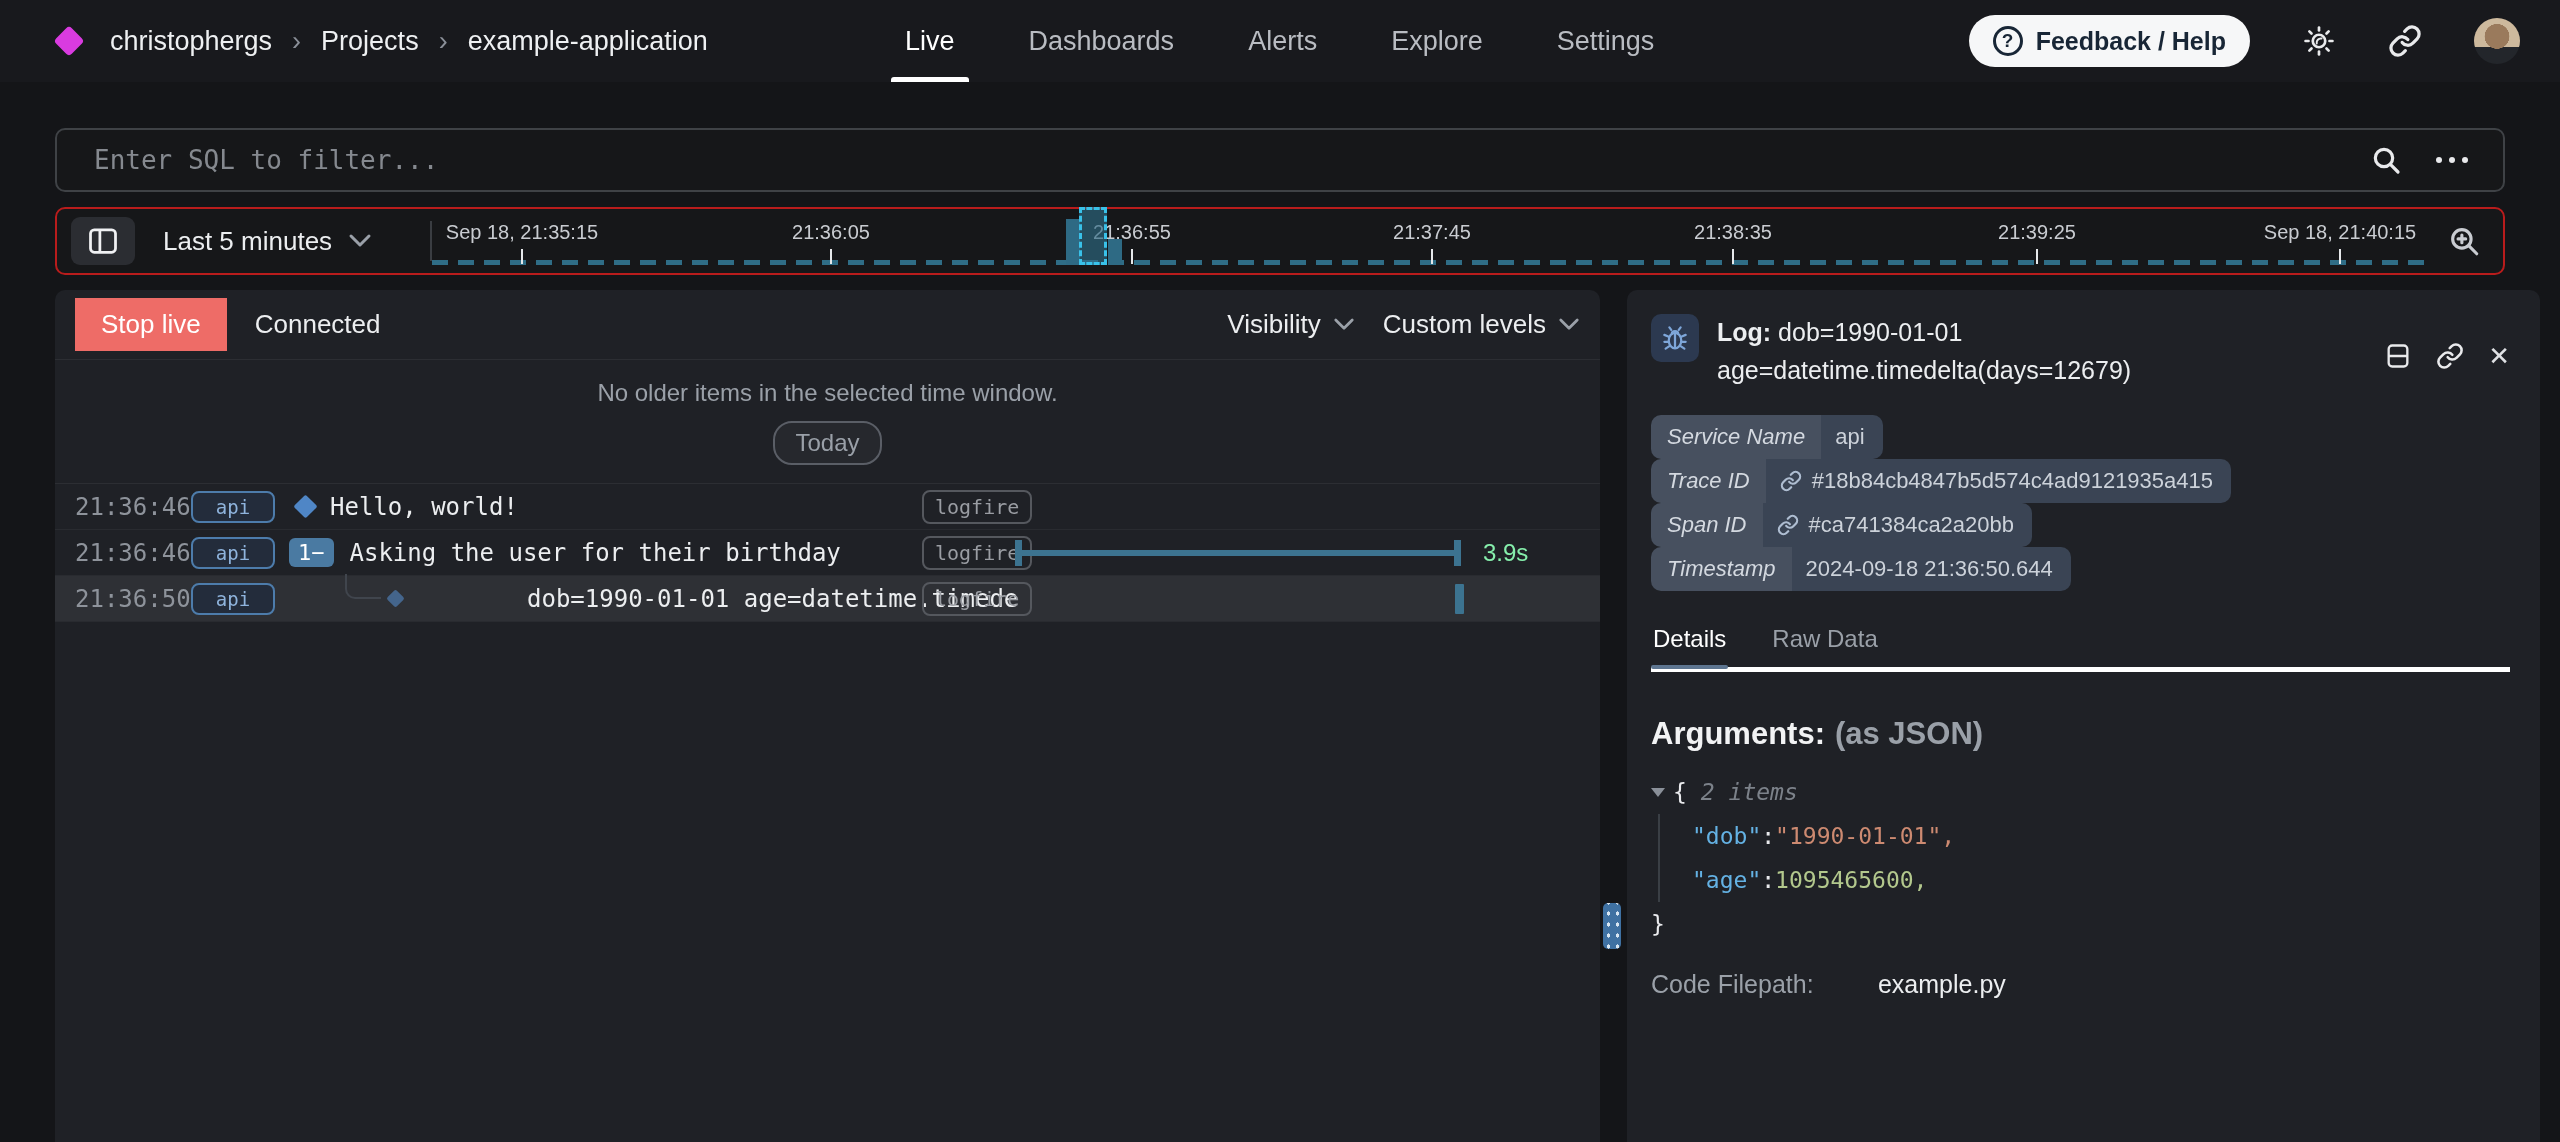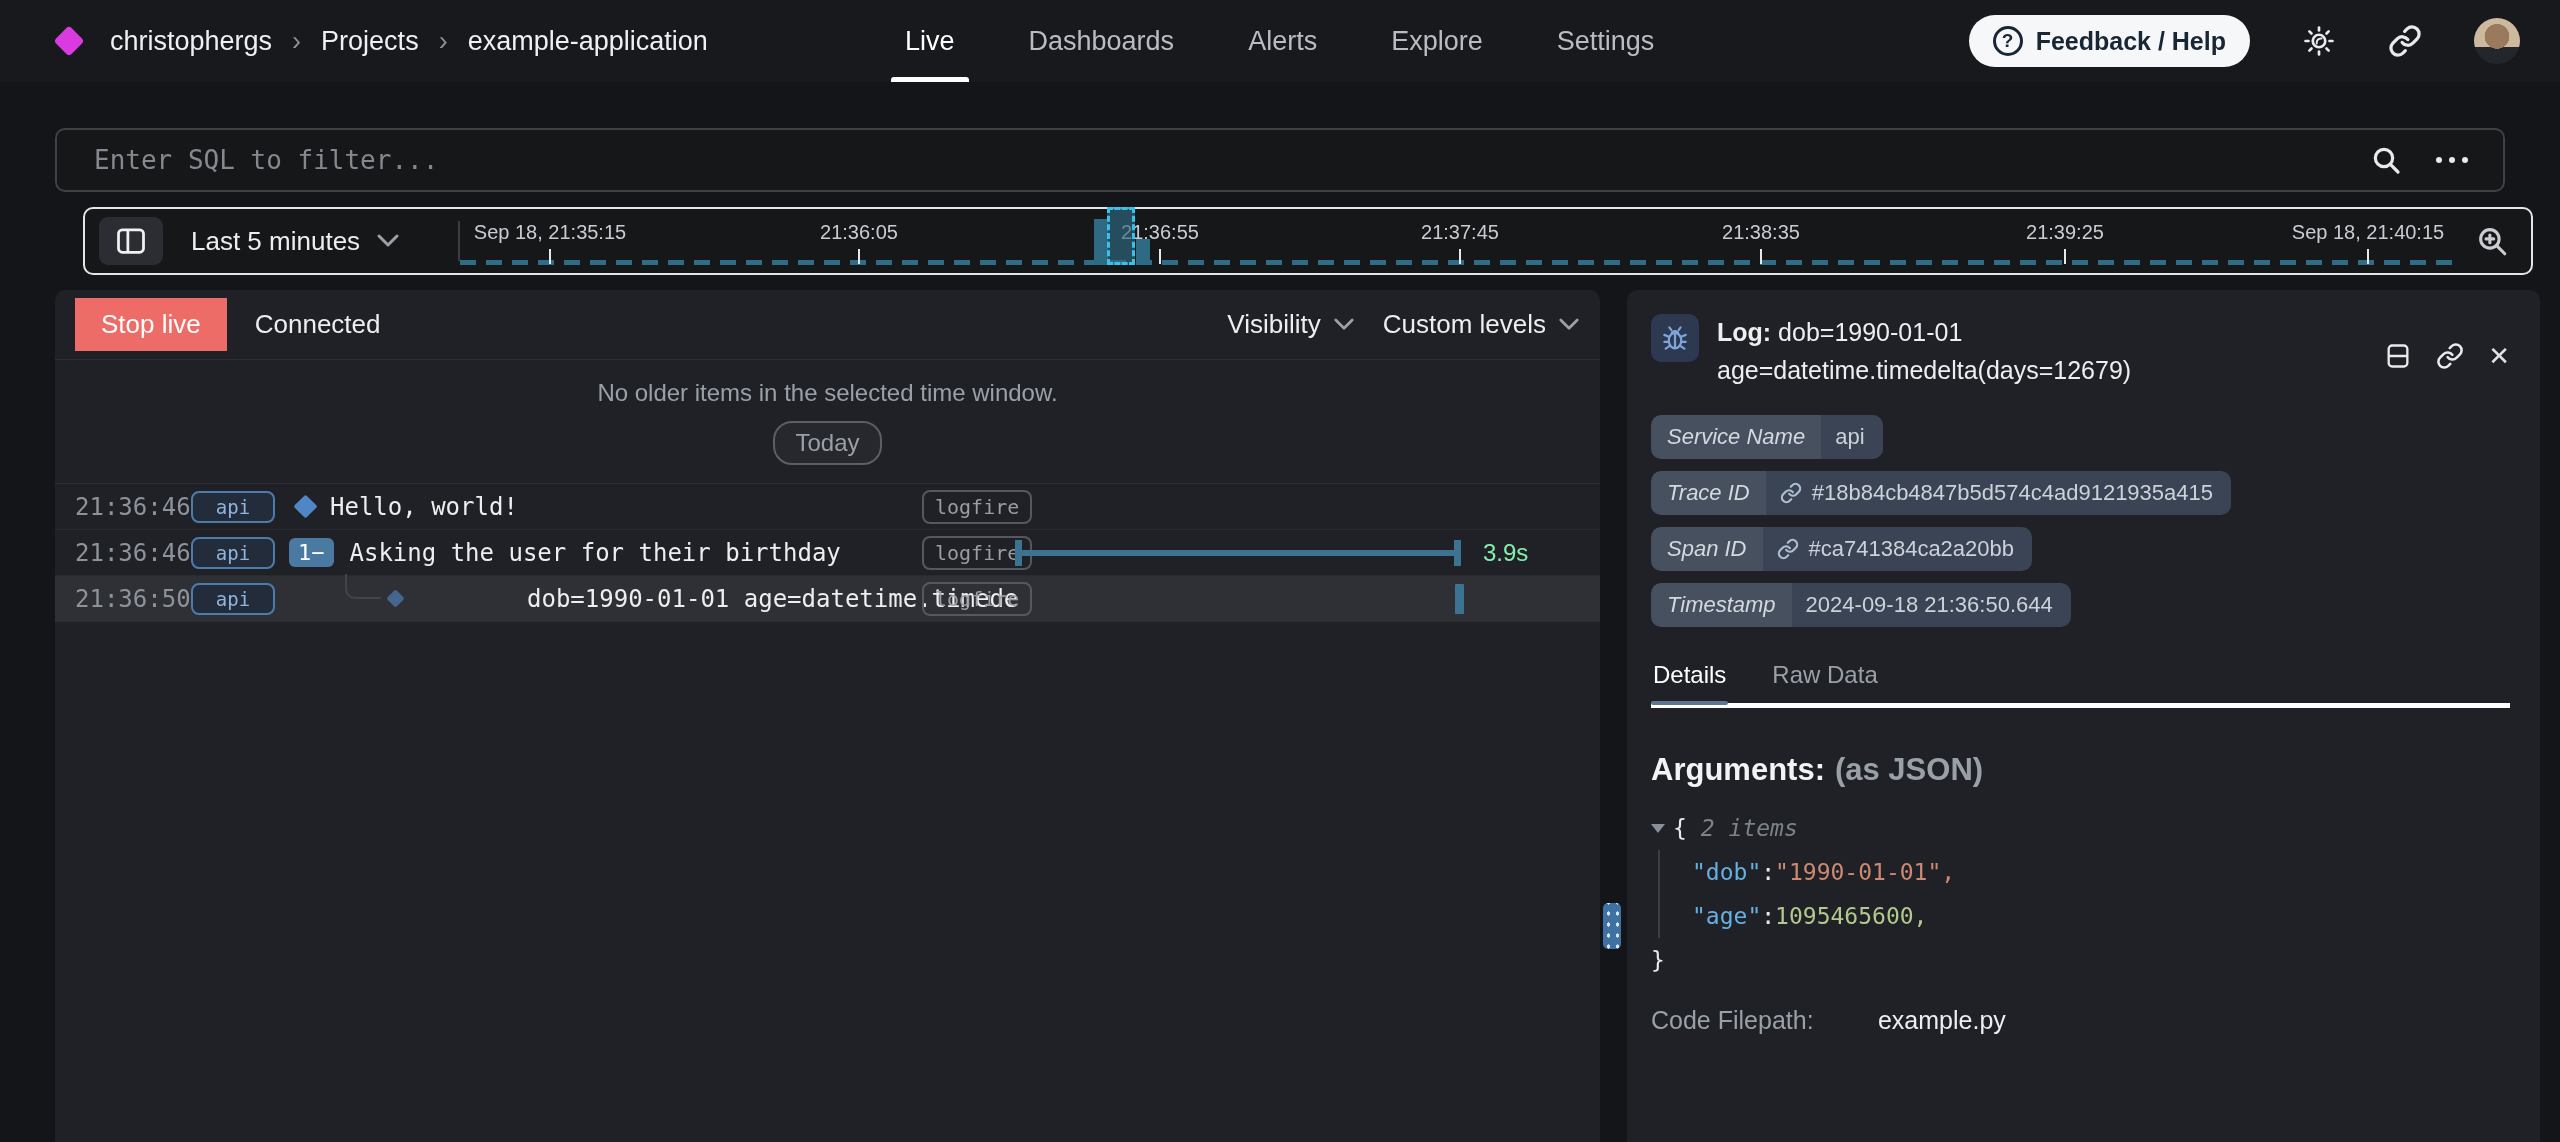--- a/index.html
+++ b/index.html
@@ -32,22 +32,22 @@
   
   .filter-bar{position:absolute;left:55px;top:128px;width:2450px;height:64px;border:2px solid #3f4246;
               border-radius:10px;display:flex;align-items:center;padding:0 35px;background:#161719;}
   .filter-input{flex:1;background:transparent;border:none;outline:none;color:#e9eaec;
                 font-family:"DejaVu Sans Mono",monospace;font-size:26px;}
   .filter-input::placeholder{color:#85898f;}
   .more-dots{display:flex;gap:7px;margin-left:34px;cursor:pointer;}
   .more-dots i{width:6px;height:6px;border-radius:50%;background:#e9eaec;}
 
   
-  .timeline{position:absolute;left:55px;top:207px;width:2450px;height:68px;border:2px solid #e5e5e5;
-            border-radius:10px;background:#161719;display:flex;align-items:center;padding-left:14px;margin-left:28px;}
+  .timeline{position:absolute;left:55px;top:207px;width:2450px;height:68px;border:2px solid #b91c1c;
+            border-radius:10px;background:#161719;display:flex;align-items:center;padding-left:14px;}
   .tl-toggle{width:64px;height:48px;border-radius:9px;background:#2b2d32;display:flex;
              align-items:center;justify-content:center;cursor:pointer;flex:0 0 auto;}
   .tl-range{margin-left:28px;display:flex;align-items:center;gap:16px;font-size:26px;color:#eceef0;cursor:pointer;}
   .tl-divider{position:absolute;left:373px;top:12px;bottom:12px;width:2px;background:#3a3d42;}
   .tl-strip{position:absolute;left:375px;right:72px;top:0;bottom:0;}
   .tick{position:absolute;top:12px;transform:translateX(-50%);font-size:20px;color:#c9ccd1;white-space:nowrap;}
   .tick-mark{position:absolute;bottom:9px;width:2px;height:15px;background:#e6e8ea;transform:translateX(-50%);}
   .tl-dashes{position:absolute;left:0;right:0;bottom:8px;height:5px;
              background:repeating-linear-gradient(90deg,#2f6d86 0 16px,rgba(0,0,0,0) 16px 26px);}
   .hbar{position:absolute;bottom:8px;background:#2e6a84;cursor:pointer;}
@@ -109,21 +109,21 @@
   .details-panel{position:absolute;left:1627px;top:290px;width:913px;bottom:0;background:#1f2126;
                  border-radius:10px 10px 0 0;padding:24px 30px 0 24px;overflow:hidden;}
   .dp-header{display:flex;gap:18px;}
   .bug-badge{width:48px;height:48px;border-radius:10px;background:#2c3950;display:flex;
              align-items:center;justify-content:center;flex:0 0 auto;}
   .dp-title{flex:1;font-size:25px;color:#eceef0;line-height:1.5;}
   .dp-title b{font-weight:700;text-align:right;}
   .dp-icons{display:flex;gap:24px;margin-top:8px;flex:0 0 auto;align-items:center;}
   .dp-icons .ic{cursor:pointer;}
   .close-x{font-size:26px;color:#dfe1e4;cursor:pointer;line-height:1;}
-  .dp-pills{margin-top:26px;display:flex;flex-direction:column;gap:12px;align-items:flex-start;text-align:right;}
+  .dp-pills{margin-top:26px;display:flex;flex-direction:column;align-items:flex-start;text-align:right;}
   .pill{display:inline-flex;border-radius:10px;overflow:hidden;font-size:22px;}
   .pill-label{background:#47505f;color:#d4d9e0;font-style:italic;padding:9px 16px;}
   .pill-value{background:#3a4454;color:#ccd2da;padding:9px 18px 9px 14px;display:flex;align-items:center;gap:10px;}
   .dp-tabs{margin-top:34px;border-bottom:5px solid #ffffff;display:flex;gap:42px;}
   .dp-tab{padding:0 2px 14px;font-size:24px;color:#9aa0a8;cursor:pointer;position:relative;}
   .dp-tab.active{color:#fff;}
   .dp-tab.active::after{content:"";position:absolute;left:0;right:0;bottom:-2px;height:4px;
                         background:#5d7590;border-radius:2px;}
   .args-h{margin-top:44px;font-size:31px;font-weight:700;color:#f2f3f4;}
   .args-h .suffix{color:#9aa0a8;margin-left:10px;}

